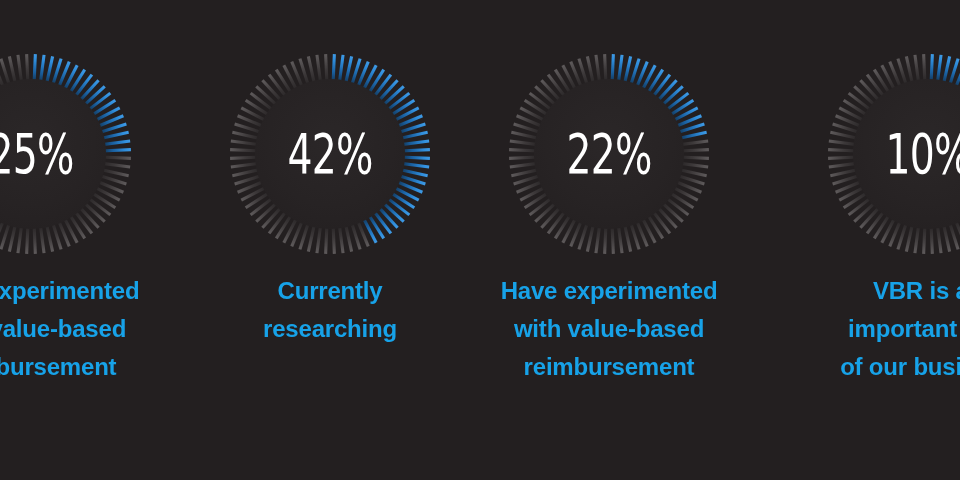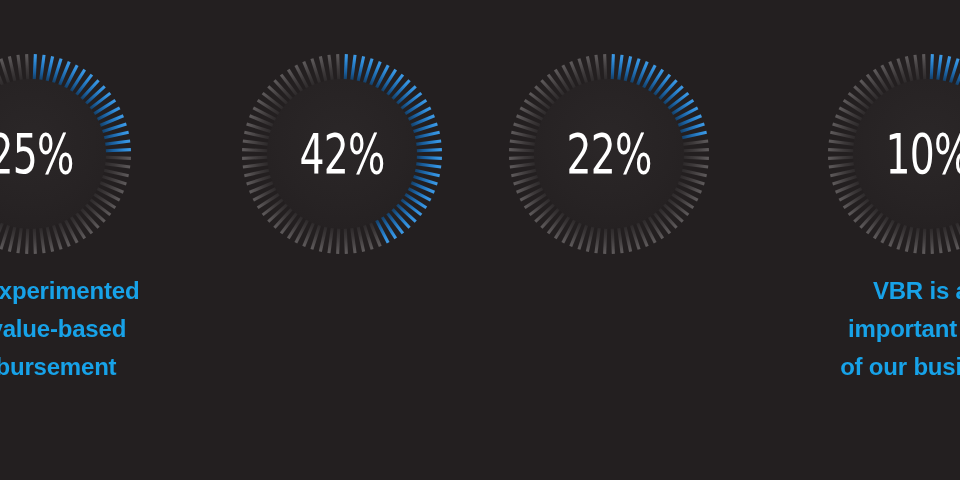--- a/index.html
+++ b/index.html
@@ -68,21 +68,21 @@
     font-size:24px;
     font-weight:bold;
     line-height:38px;
     letter-spacing:-0.2px;
     text-align:center;
     white-space:pre-line;
   }
 
   
   #block-0{left:-119px;}
-  #block-1{left:192px;}
+  #block-1{left:180px;}
   #block-2{left:459px;}
   #block-3{left:778px;}
 </style>
 </head>
 <body>
 
 <div id="stage">
 
   <div class="gauge-block" id="block-0">
     <div class="gauge">
@@ -268,20 +268,22 @@
           <line x1="69.68" y1="39.91" x2="55.83" y2="13.30" stroke-width="3.1" stroke-linecap="butt" stroke="url(#grayGrad1)"></line>
           <line x1="75.21" y1="37.33" x2="63.73" y2="9.61" stroke-width="3.1" stroke-linecap="butt" stroke="url(#grayGrad1)"></line>
           <line x1="80.95" y1="35.24" x2="71.93" y2="6.63" stroke-width="3.1" stroke-linecap="butt" stroke="url(#grayGrad1)"></line>
           <line x1="86.85" y1="33.66" x2="80.36" y2="4.37" stroke-width="3.1" stroke-linecap="butt" stroke="url(#grayGrad1)"></line>
           <line x1="92.86" y1="32.60" x2="88.95" y2="2.86" stroke-width="3.1" stroke-linecap="butt" stroke="url(#grayGrad1)"></line>
           <line x1="98.95" y1="32.07" x2="97.64" y2="2.10" stroke-width="3.1" stroke-linecap="butt" stroke="url(#grayGrad1)"></line>
         </svg>
       <div class="gauge-inner-glow"></div>
       <div class="gauge-value">42%</div>
     </div>
+    <div class="gauge-label">Currently
+researching</div>
   </div>
 
   <div class="gauge-block" id="block-2">
     <div class="gauge">
       <svg viewBox="0 0 204 204">
           <defs>
             <radialGradient id="blueGrad2" gradientUnits="userSpaceOnUse" cx="102" cy="102" r="100">
               <stop offset="0.66" stop-color="#0d1a26"></stop>
               <stop offset="0.82" stop-color="#1a5f9e"></stop>
               <stop offset="0.94" stop-color="#2f8ddb"></stop>
@@ -363,20 +365,23 @@
           <line x1="69.68" y1="39.91" x2="55.83" y2="13.30" stroke-width="3.1" stroke-linecap="butt" stroke="url(#grayGrad2)"></line>
           <line x1="75.21" y1="37.33" x2="63.73" y2="9.61" stroke-width="3.1" stroke-linecap="butt" stroke="url(#grayGrad2)"></line>
           <line x1="80.95" y1="35.24" x2="71.93" y2="6.63" stroke-width="3.1" stroke-linecap="butt" stroke="url(#grayGrad2)"></line>
           <line x1="86.85" y1="33.66" x2="80.36" y2="4.37" stroke-width="3.1" stroke-linecap="butt" stroke="url(#grayGrad2)"></line>
           <line x1="92.86" y1="32.60" x2="88.95" y2="2.86" stroke-width="3.1" stroke-linecap="butt" stroke="url(#grayGrad2)"></line>
           <line x1="98.95" y1="32.07" x2="97.64" y2="2.10" stroke-width="3.1" stroke-linecap="butt" stroke="url(#grayGrad2)"></line>
         </svg>
       <div class="gauge-inner-glow"></div>
       <div class="gauge-value">22%</div>
     </div>
+    <div class="gauge-label">Have experimented
+with value-based
+reimbursement</div>
   </div>
 
   <div class="gauge-block" id="block-3">
     <div class="gauge">
       <svg viewBox="0 0 204 204">
           <defs>
             <radialGradient id="blueGrad3" gradientUnits="userSpaceOnUse" cx="102" cy="102" r="100">
               <stop offset="0.66" stop-color="#0d1a26"></stop>
               <stop offset="0.82" stop-color="#1a5f9e"></stop>
               <stop offset="0.94" stop-color="#2f8ddb"></stop>

